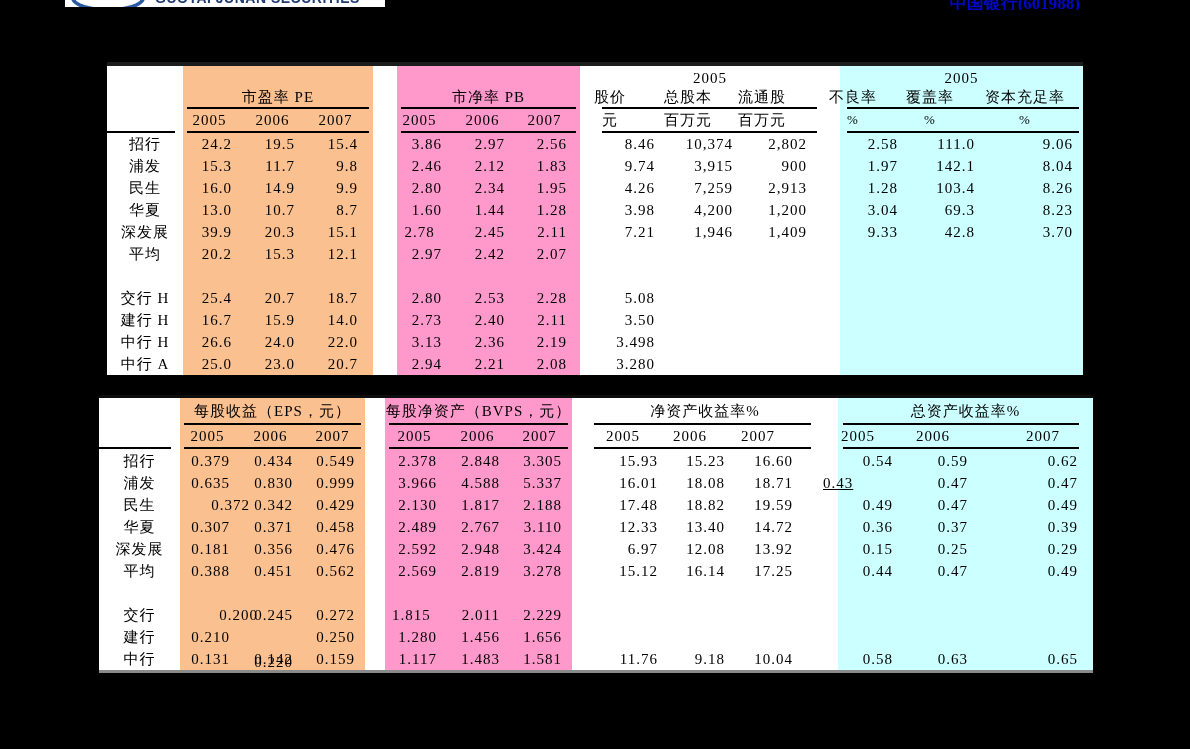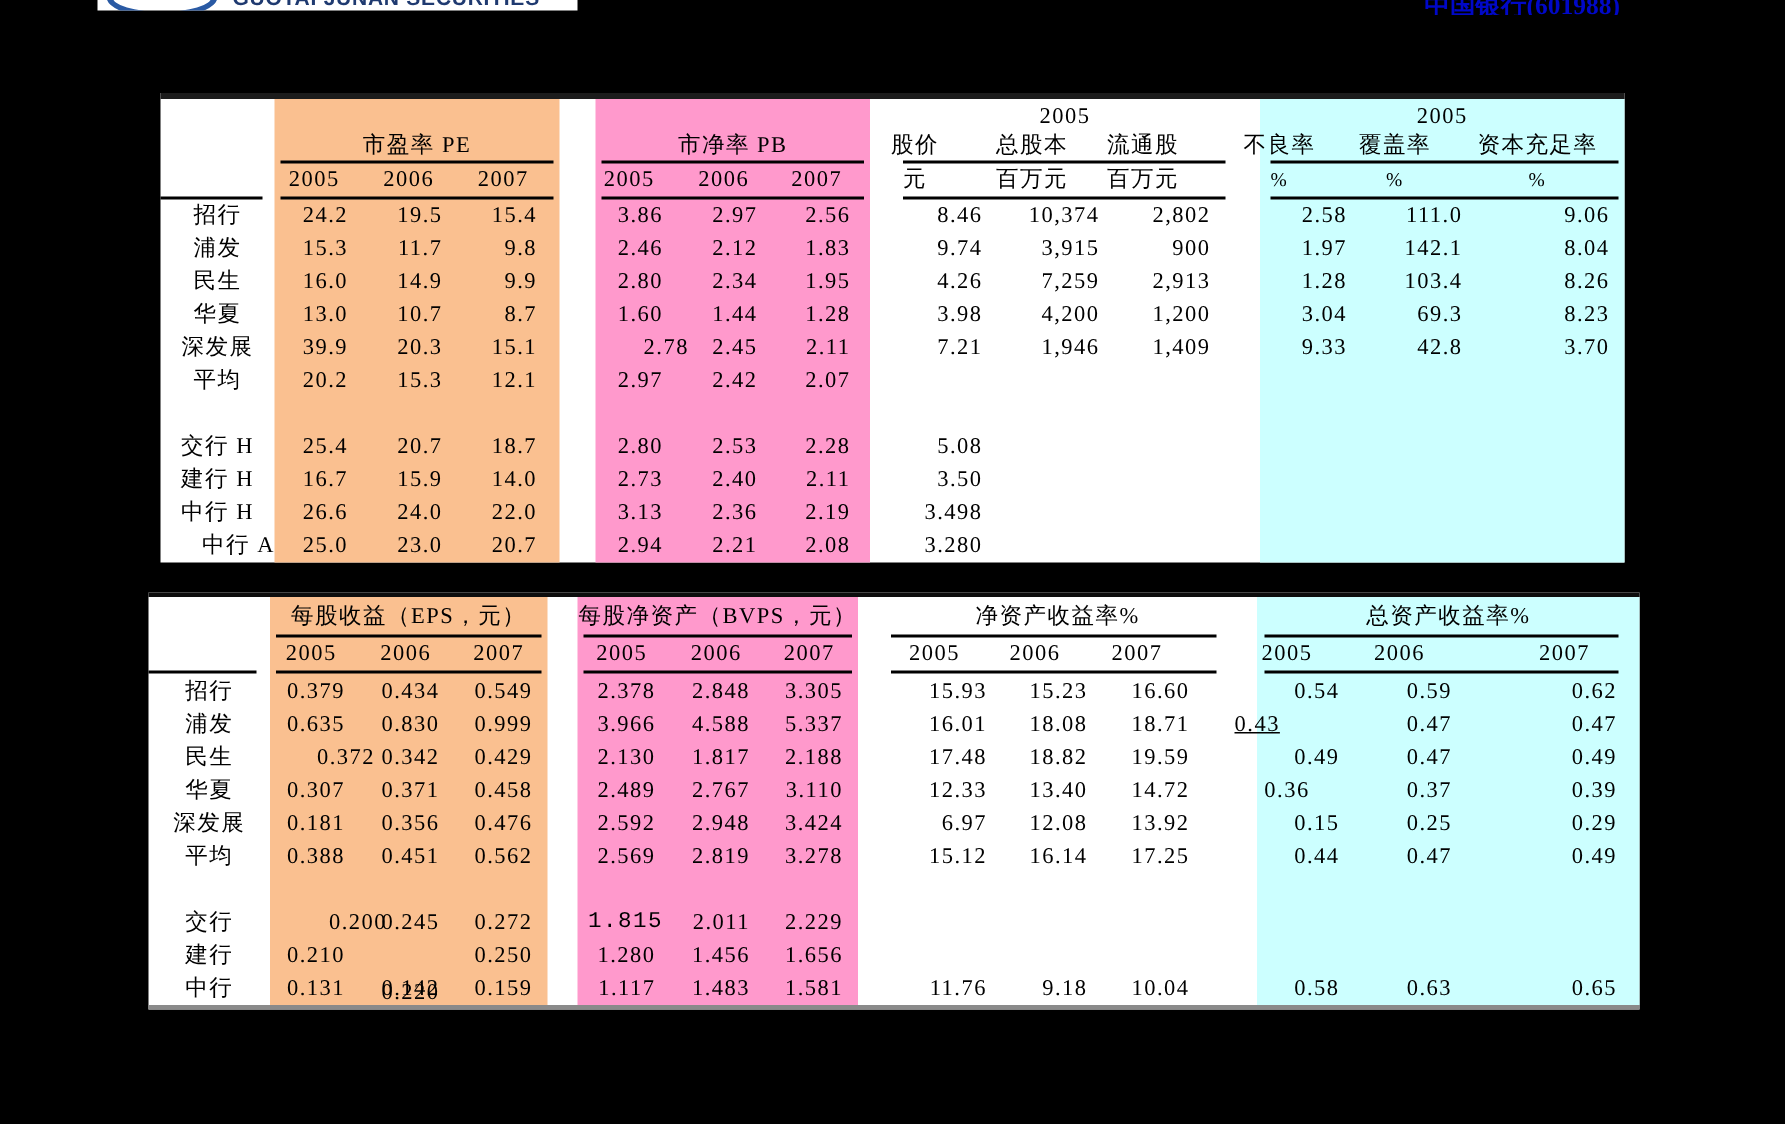--- a/index.html
+++ b/index.html
@@ -141,21 +141,21 @@
           <div class="cell" style="left: 610px; width: 90px; text-align: right;">1,200</div>
           <div class="cell" style="left: 701px; width: 90px; text-align: right;">3.04</div>
           <div class="cell" style="left: 778px; width: 90px; text-align: right;">69.3</div>
           <div class="cell" style="left: 866px; width: 100px; text-align: right;">8.23</div>
         </div>
         <div class="trow" style="height: 22px;">
           <div class="cell" style="left: 0px; width: 76px; text-align: center;">深发展</div>
           <div class="cell" style="left: 80px; width: 45px; text-align: right;">39.9</div>
           <div class="cell" style="left: 143px; width: 45px; text-align: right;">20.3</div>
           <div class="cell" style="left: 206px; width: 45px; text-align: right;">15.1</div>
-          <div class="cell" style="left: 290px; width: 45px; text-align: left; padding-left: 32px;">2.78</div>
+          <div class="cell" style="left: 290px; width: 45px; text-align: center;">2.78</div>
           <div class="cell" style="left: 353px; width: 45px; text-align: right;">2.45</div>
           <div class="cell" style="left: 415px; width: 45px; text-align: right;">2.11</div>
           <div class="cell" style="left: 458px; width: 90px; text-align: right;">7.21</div>
           <div class="cell" style="left: 536px; width: 90px; text-align: right;">1,946</div>
           <div class="cell" style="left: 610px; width: 90px; text-align: right;">1,409</div>
           <div class="cell" style="left: 701px; width: 90px; text-align: right;">9.33</div>
           <div class="cell" style="left: 778px; width: 90px; text-align: right;">42.8</div>
           <div class="cell" style="left: 866px; width: 100px; text-align: right;">3.70</div>
         </div>
         <div class="trow" style="height: 22px;">
@@ -227,21 +227,21 @@
           <div class="cell" style="left: 353px; width: 45px; text-align: right;">2.36</div>
           <div class="cell" style="left: 415px; width: 45px; text-align: right;">2.19</div>
           <div class="cell" style="left: 458px; width: 90px; text-align: right;">3.498</div>
           <div class="cell" style="left: 536px; width: 90px; text-align: right;"></div>
           <div class="cell" style="left: 610px; width: 90px; text-align: right;"></div>
           <div class="cell" style="left: 701px; width: 90px; text-align: right;"></div>
           <div class="cell" style="left: 778px; width: 90px; text-align: right;"></div>
           <div class="cell" style="left: 866px; width: 100px; text-align: right;"></div>
         </div>
         <div class="trow" style="height: 22px;">
-          <div class="cell" style="left: 0px; width: 76px; text-align: center; margin-left: 14px;">中行 A</div>
+          <div class="cell" style="left: 0px; width: 76px; text-align: center;">中行 A</div>
           <div class="cell" style="left: 80px; width: 45px; text-align: right;">25.0</div>
           <div class="cell" style="left: 143px; width: 45px; text-align: right;">23.0</div>
           <div class="cell" style="left: 206px; width: 45px; text-align: right;">20.7</div>
           <div class="cell" style="left: 290px; width: 45px; text-align: right;">2.94</div>
           <div class="cell" style="left: 353px; width: 45px; text-align: right;">2.21</div>
           <div class="cell" style="left: 415px; width: 45px; text-align: right;">2.08</div>
           <div class="cell" style="left: 458px; width: 90px; text-align: right;">3.280</div>
           <div class="cell" style="left: 536px; width: 90px; text-align: right;"></div>
           <div class="cell" style="left: 610px; width: 90px; text-align: right;"></div>
           <div class="cell" style="left: 701px; width: 90px; text-align: right;"></div>
@@ -336,21 +336,21 @@
           <div class="cell" style="left: 0px; width: 81px; text-align: center;">华夏</div>
           <div class="cell" style="left: 86px; width: 45px; text-align: right;">0.307</div>
           <div class="cell" style="left: 149px; width: 45px; text-align: right;">0.371</div>
           <div class="cell" style="left: 211px; width: 45px; text-align: right;">0.458</div>
           <div class="cell" style="left: 293px; width: 45px; text-align: right;">2.489</div>
           <div class="cell" style="left: 356px; width: 45px; text-align: right;">2.767</div>
           <div class="cell" style="left: 418px; width: 45px; text-align: right;">3.110</div>
           <div class="cell" style="left: 489px; width: 70px; text-align: right;">12.33</div>
           <div class="cell" style="left: 556px; width: 70px; text-align: right;">13.40</div>
           <div class="cell" style="left: 624px; width: 70px; text-align: right;">14.72</div>
-          <div class="cell" style="left: 724px; width: 70px; text-align: center;">0.36</div>
+          <div class="cell" style="left: 724px; width: 70px; text-align: right;">0.36</div>
           <div class="cell" style="left: 799px; width: 70px; text-align: right;">0.37</div>
           <div class="cell" style="left: 909px; width: 70px; text-align: right;">0.39</div>
         </div>
         <div class="trow" style="height: 22px;">
           <div class="cell" style="left: 0px; width: 81px; text-align: center;">深发展</div>
           <div class="cell" style="left: 86px; width: 45px; text-align: right;">0.181</div>
           <div class="cell" style="left: 149px; width: 45px; text-align: right;">0.356</div>
           <div class="cell" style="left: 211px; width: 45px; text-align: right;">0.476</div>
           <div class="cell" style="left: 293px; width: 45px; text-align: right;">2.592</div>
           <div class="cell" style="left: 356px; width: 45px; text-align: right;">2.948</div>
@@ -390,21 +390,21 @@
           <div class="cell" style="left: 624px; width: 70px; text-align: right;"></div>
           <div class="cell" style="left: 724px; width: 70px; text-align: right;"></div>
           <div class="cell" style="left: 799px; width: 70px; text-align: right;"></div>
           <div class="cell" style="left: 909px; width: 70px; text-align: right;"></div>
         </div>
         <div class="trow" style="height: 22px;">
           <div class="cell" style="left: 0px; width: 81px; text-align: center;">交行</div>
           <div class="cell" style="left: 86px; width: 45px; text-align: right; margin-left: 28px;">0.200</div>
           <div class="cell" style="left: 149px; width: 45px; text-align: right;">0.245</div>
           <div class="cell" style="left: 211px; width: 45px; text-align: right;">0.272</div>
-          <div class="cell" style="left: 293px; width: 45px; text-align: center; font-family: Liberation Mono, monospace;">1.815</div>
+          <div class="cell" style="left: 293px; width: 45px; text-align: left;">1.815</div>
           <div class="cell" style="left: 356px; width: 45px; text-align: right;">2.011</div>
           <div class="cell" style="left: 418px; width: 45px; text-align: right;">2.229</div>
           <div class="cell" style="left: 489px; width: 70px; text-align: right;"></div>
           <div class="cell" style="left: 556px; width: 70px; text-align: right;"></div>
           <div class="cell" style="left: 624px; width: 70px; text-align: right;"></div>
           <div class="cell" style="left: 724px; width: 70px; text-align: right;"></div>
           <div class="cell" style="left: 799px; width: 70px; text-align: right;"></div>
           <div class="cell" style="left: 909px; width: 70px; text-align: right;"></div>
         </div>
         <div class="trow" style="height: 22px;">

